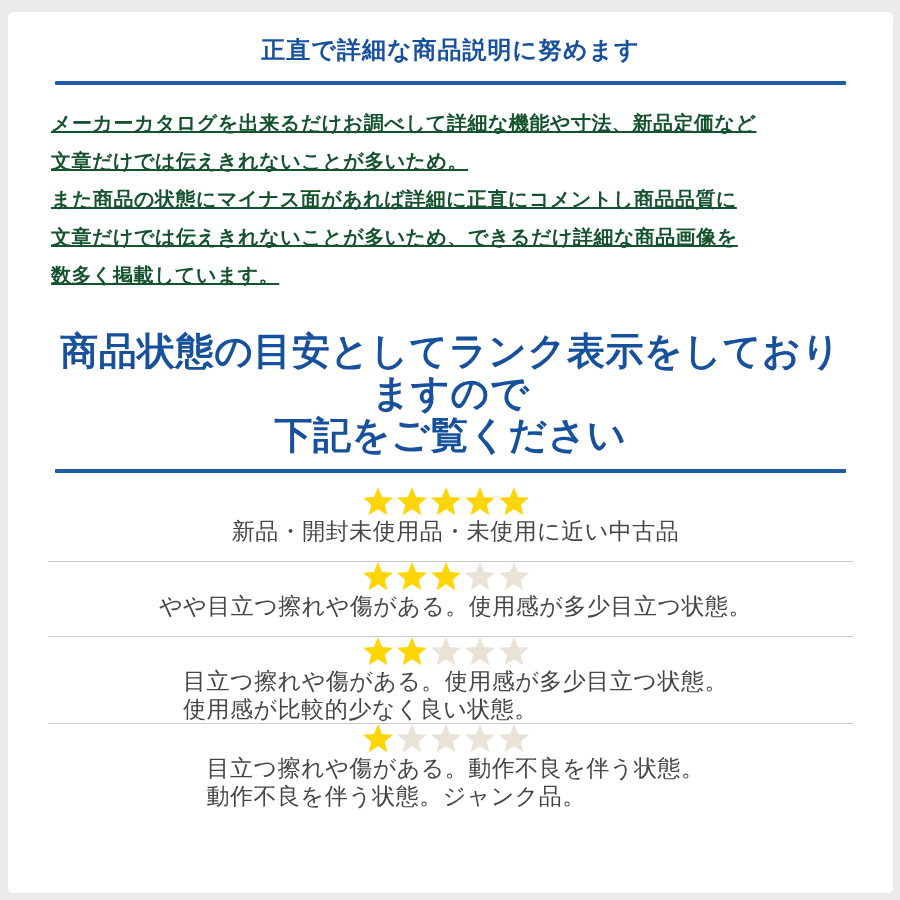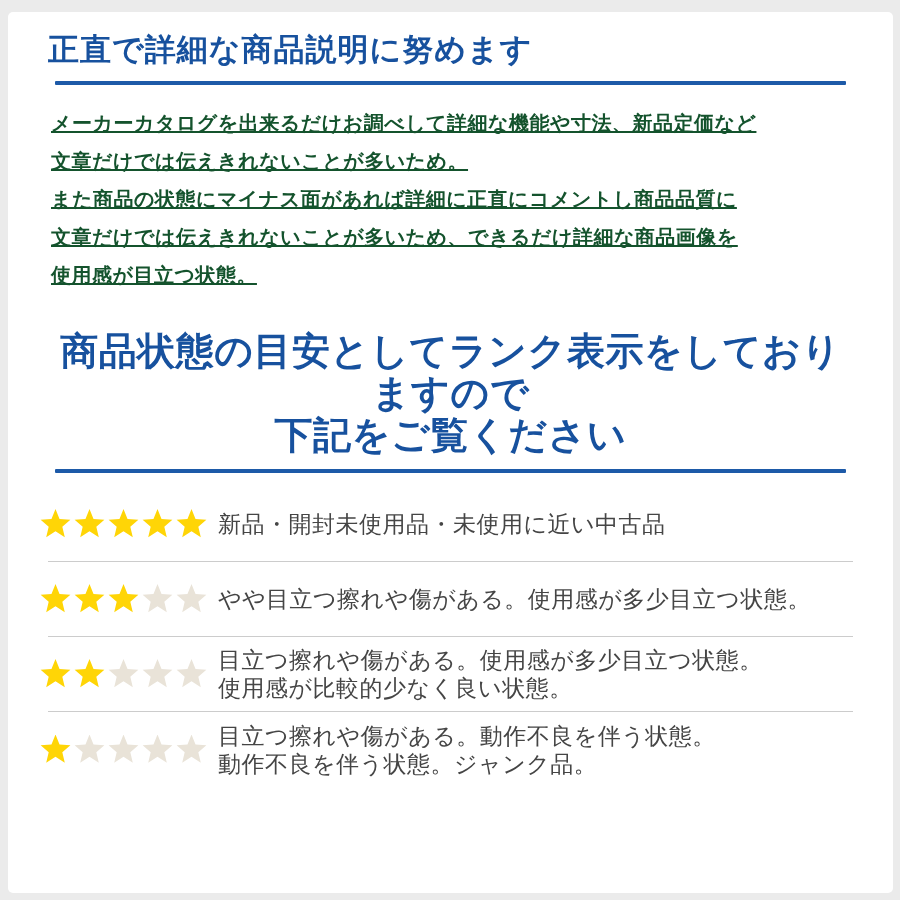--- a/index.html
+++ b/index.html
@@ -15,24 +15,24 @@
     padding: 12px 7px 7px 8px;
   }
   .card {
     background: #ffffff;
     border-radius: 5px;
     width: 885px; height: 881px;
     padding: 21px 40px 0 40px;
   }
   .h1 {
     margin: 0;
-    font-size: 31px;
+    font-size: 24px;
     line-height: 33px;
     font-weight: bold;
-    text-align: left;
+    text-align: center;
     color: #17519e;
     letter-spacing: 1px;
   }
   .rule {
     height: 4px;
     background: #1d5aa8;
     margin: 15px 7px 0 7px;
     border-radius: 1px;
   }
   .intro {
@@ -58,20 +58,21 @@
     letter-spacing: 0.5px;
   }
   .h2 span { display: block; }
   .rule2 { margin-top: 13px; }
   .ranks { margin-top: 14px; }
   .rank-row {
     display: flex;
     align-items: center;
     min-height: 75px;
     border-bottom: 1px solid #cccccc;
+    flex-direction: column;
   }
   .rank-row:last-child { border-bottom: none; }
   .stars {
     display: flex;
     gap: 3px;
     width: 168px;
     flex-shrink: 0;
     margin-left: -8px;
   }
   .star {
@@ -99,21 +100,21 @@
 
     <h1 class="h1">正直で詳細な商品説明に努めます</h1>
 
     <div class="rule"></div>
 
     <div class="intro">
       <div class="intro-line">メーカーカタログを出来るだけお調べして詳細な機能や寸法、新品定価など</div>
       <div class="intro-line">文章だけでは伝えきれないことが多いため。</div>
       <div class="intro-line">また商品の状態にマイナス面があれば詳細に正直にコメントし商品品質に</div>
       <div class="intro-line">文章だけでは伝えきれないことが多いため、できるだけ詳細な商品画像を</div>
-      <div class="intro-line">使用感が目立つ状態。</div>
+      <div class="intro-line">数多く掲載しています。</div>
     </div>
 
     <h2 class="h2">
       <span>商品状態の目安としてランク表示をしておりますので</span>
       <span>下記をご覧ください</span>
     </h2>
 
     <div class="rule rule2"></div>
 
     <div class="ranks">

